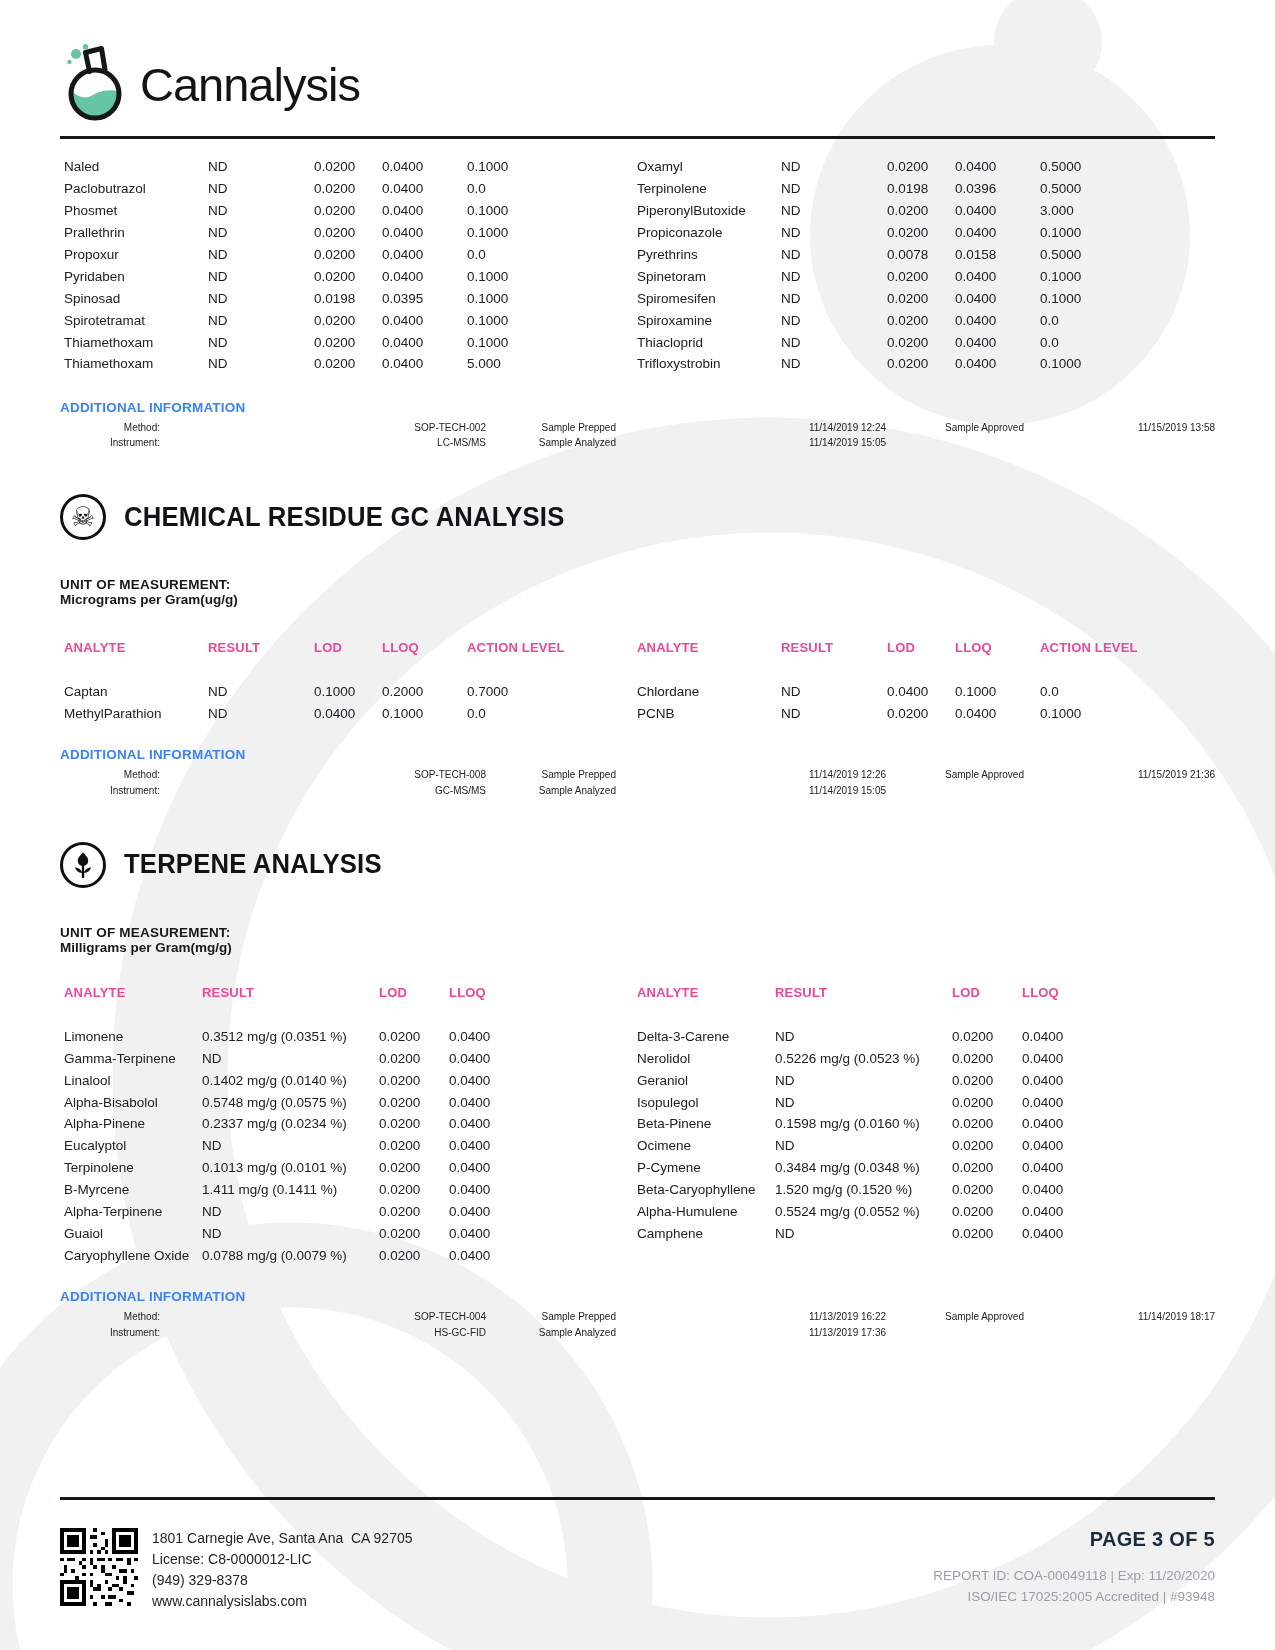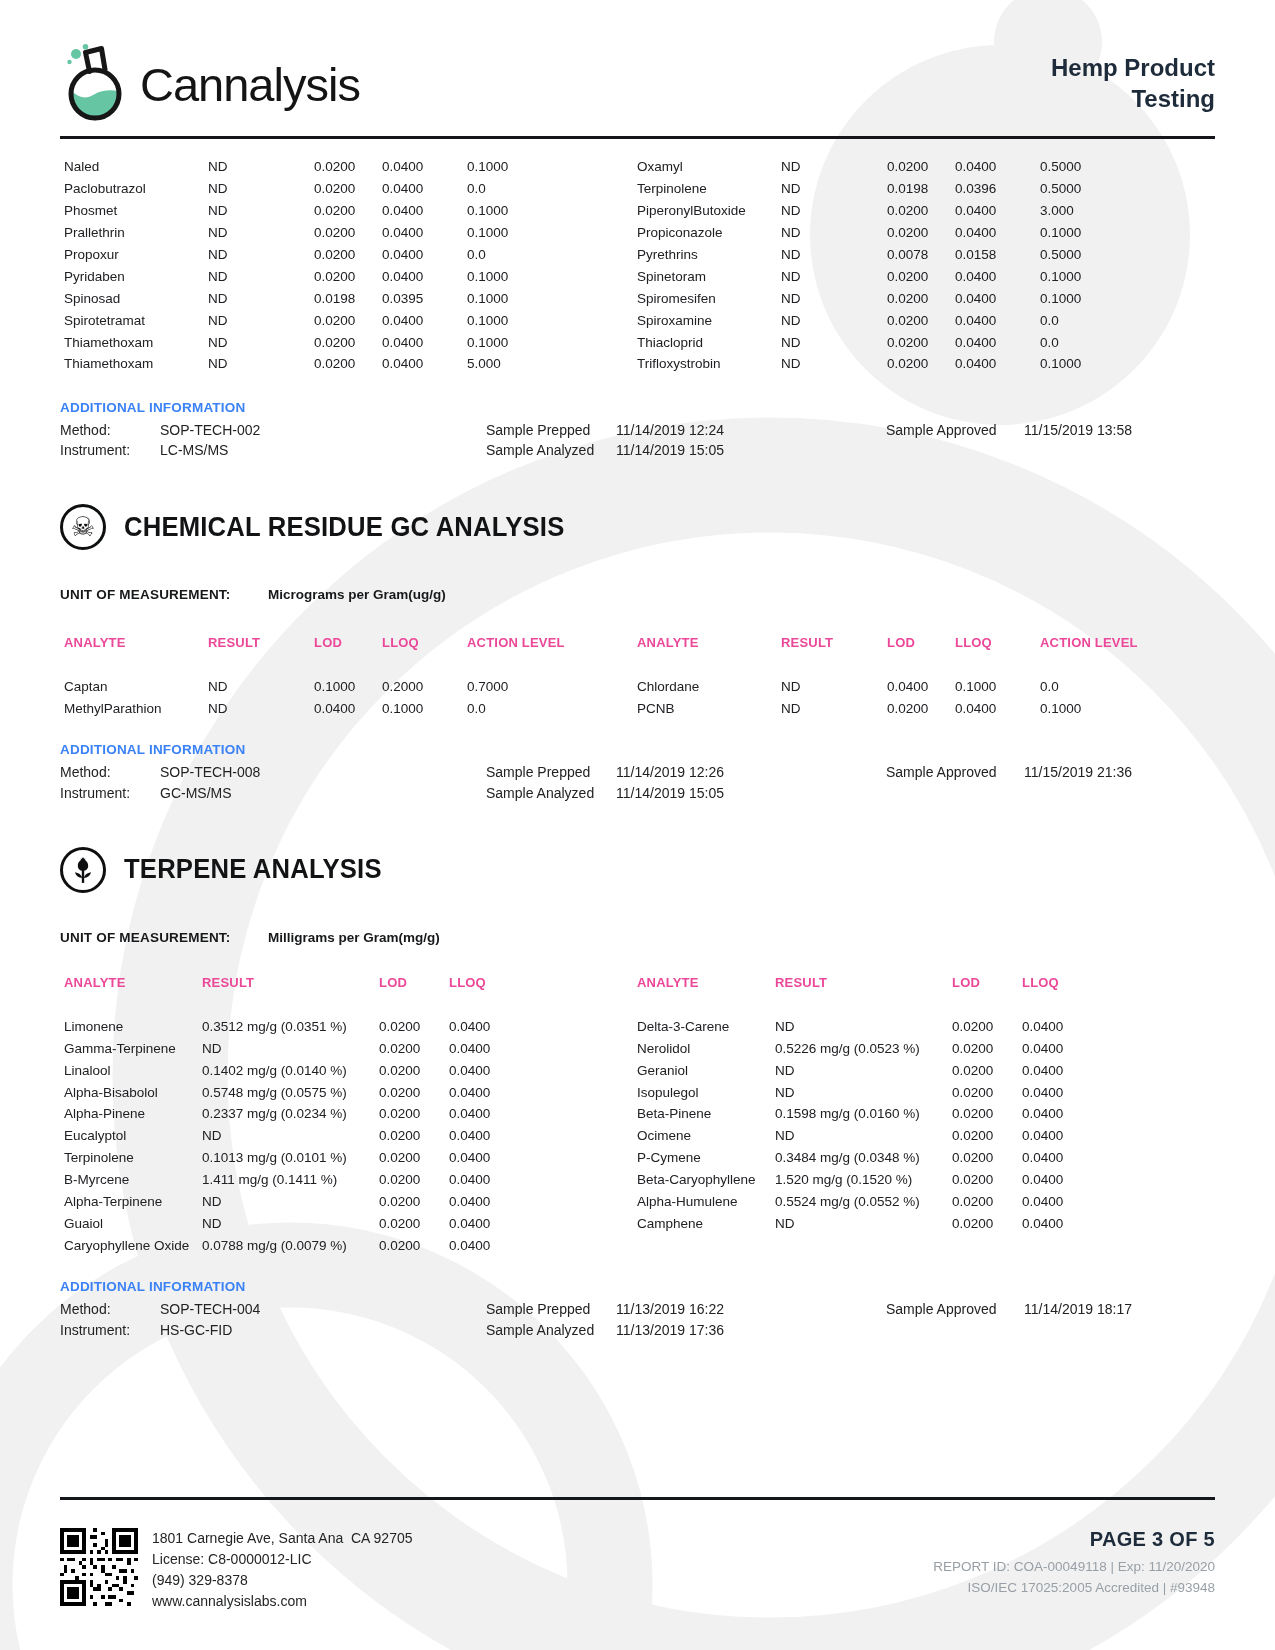--- a/index.html
+++ b/index.html
@@ -25,45 +25,45 @@
   .trow { display:grid; height:21.9px; align-items:center; font-size:13.5px; color:#202124; }
   .t5 { grid-template-columns:144px 106px 68px 85px 1fr; }
   .t4 { grid-template-columns:138px 177px 70px 1fr; }
   .thead .trow, .trow.head { font-weight:700; font-size:13px; color:#ec4899; letter-spacing:0.2px; }
   .cell { white-space:nowrap; overflow:visible; }
 
   
   .addinfo { margin:0 60px; }
   .addinfo h4 { font-size:13.5px; font-weight:700; color:#3b82f6; letter-spacing:0.2px; margin-bottom:7px; }
   .inf-grid { display:grid; grid-template-columns:100px 326px 130px 270px 138px auto;
-              font-size:14px; color:#222; row-gap:4.5px; }
+              font-size:10px; color:#222; row-gap:4.5px;text-align:right; }
 
   
   .sect { display:flex; align-items:center; gap:18px; margin:0 60px; }
   .sect .ic { width:46px; height:46px; border:3.5px solid #0e0f10; border-radius:50%;
               display:flex; align-items:center; justify-content:center; flex:none; }
   .sect h2 { font-size:27px; font-weight:700; color:#121315; letter-spacing:0.2px;
              display:inline-block; transform:scaleX(.95); transform-origin:left center; }
   .skull-glyph { font-family:"DejaVu Sans",sans-serif; font-size:27px; line-height:1; color:#0e0f10; margin-top:-2px; }
 
   .unitline { display:flex; margin:0 60px; font-size:13.5px; font-weight:700; color:#17181a; }
   .unitline .ul-label { width:208px; flex:none; letter-spacing:0.2px; }
 
   
   .footer { position:absolute; left:60px; right:60px; bottom:38px; border-top:3.5px solid #14171b; padding-top:28px;
             display:flex; align-items:flex-start; z-index:1; }
   .qr { width:78px; height:78px; flex:none; margin-right:14px; }
   .addr { font-size:14px; color:#232426; line-height:1.5; }
   .f-right { margin-left:auto; text-align:right; }
   .f-page { font-size:20px; font-weight:700; color:#1d2b3a; letter-spacing:0.3px; }
-  .f-gray { font-size:13.5px; color:#989fa6; line-height:1.55; margin-top:6px; }
+  .f-gray { font-size:13.5px; color:#989fa6; line-height:1.55; margin-top:15px; }
   .pre { white-space:pre-wrap; }
 
   .mt-sect-gc { margin-top:46px; }
-  .mt-unit { margin-top:37px; }
+  .mt-unit { margin-top:37px;flex-direction:column; }
   .mt-colhead { margin-top:29px; margin-bottom:22px; }
   .mt-info1 { margin-top:25px; }
   .mt-info2 { margin-top:23px; }
 </style>
 </head>
 <body>
 
 <div class="page">
 
   <svg class="wm" width="1275" height="1650" viewBox="0 0 1275 1650">
@@ -80,24 +80,20 @@
         <svg width="72" height="80" viewBox="0 0 70 80">
           <circle cx="34" cy="50" r="24" fill="#ffffff"></circle>
           <path d="M10.6 47 C18 54 25 55.5 33 50.5 C40 46 50 45.8 57.4 47 A24 24 0 1 1 10.6 47 Z" fill="#66c6a4"></path>
           <circle cx="34" cy="50" r="24" fill="none" stroke="#161616" stroke-width="5"></circle>
           <path d="M28.5 27.5 L24.5 8.5 M24.5 8.5 L40.5 4.5 M40.5 4.5 L44 25.5" fill="none" stroke="#161616" stroke-width="5" stroke-linecap="round" stroke-linejoin="round"></path>
           <circle cx="15" cy="10" r="5" fill="#66c6a4"></circle>
           <circle cx="24.5" cy="2.8" r="2.8" fill="#66c6a4"></circle>
           <circle cx="8.5" cy="18" r="2.2" fill="#66c6a4"></circle>
         </svg>
         <span class="brand-name">Cannalysis</span>
-      </div>
-      <div class="doc-title">
-        <div>Hemp Product</div>
-        <div>Testing</div>
       </div>
     </div>
     <div class="hrule"></div>
 
     <div class="tbl-wrap">
       <div class="thalf">
 
           <div class="trow t5">
             <span class="cell">Naled</span>
             <span class="cell">ND</span>

